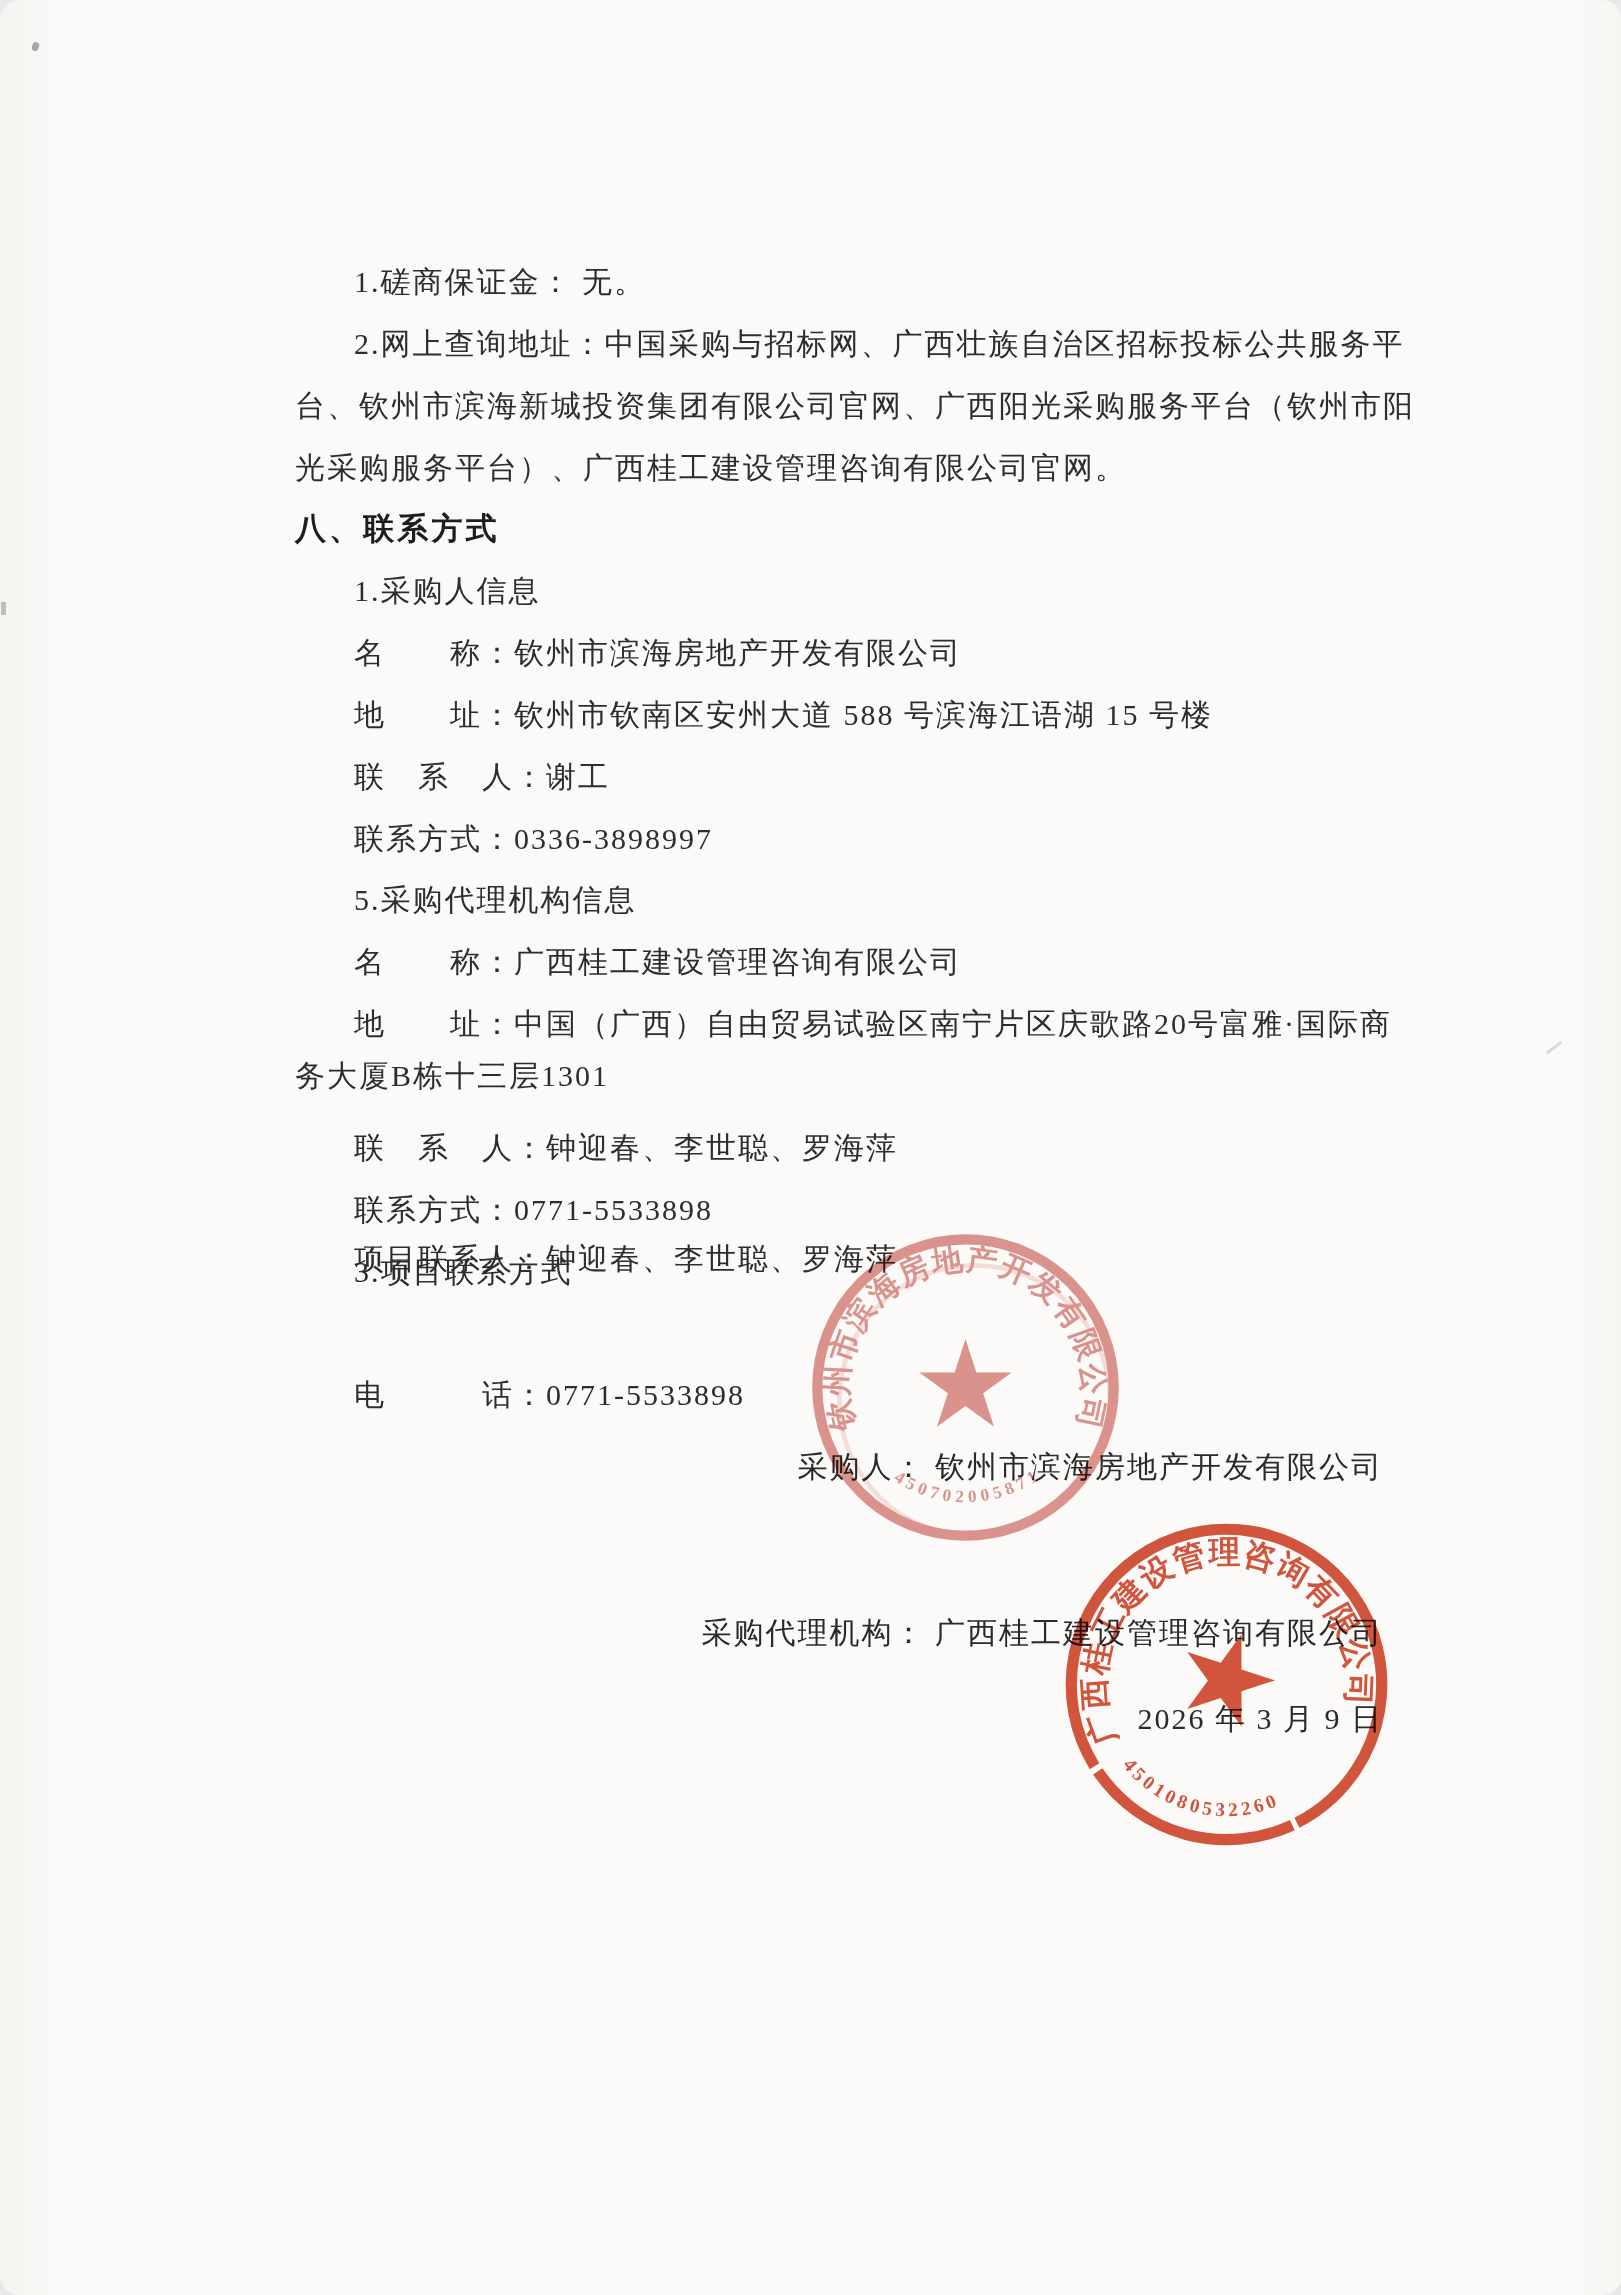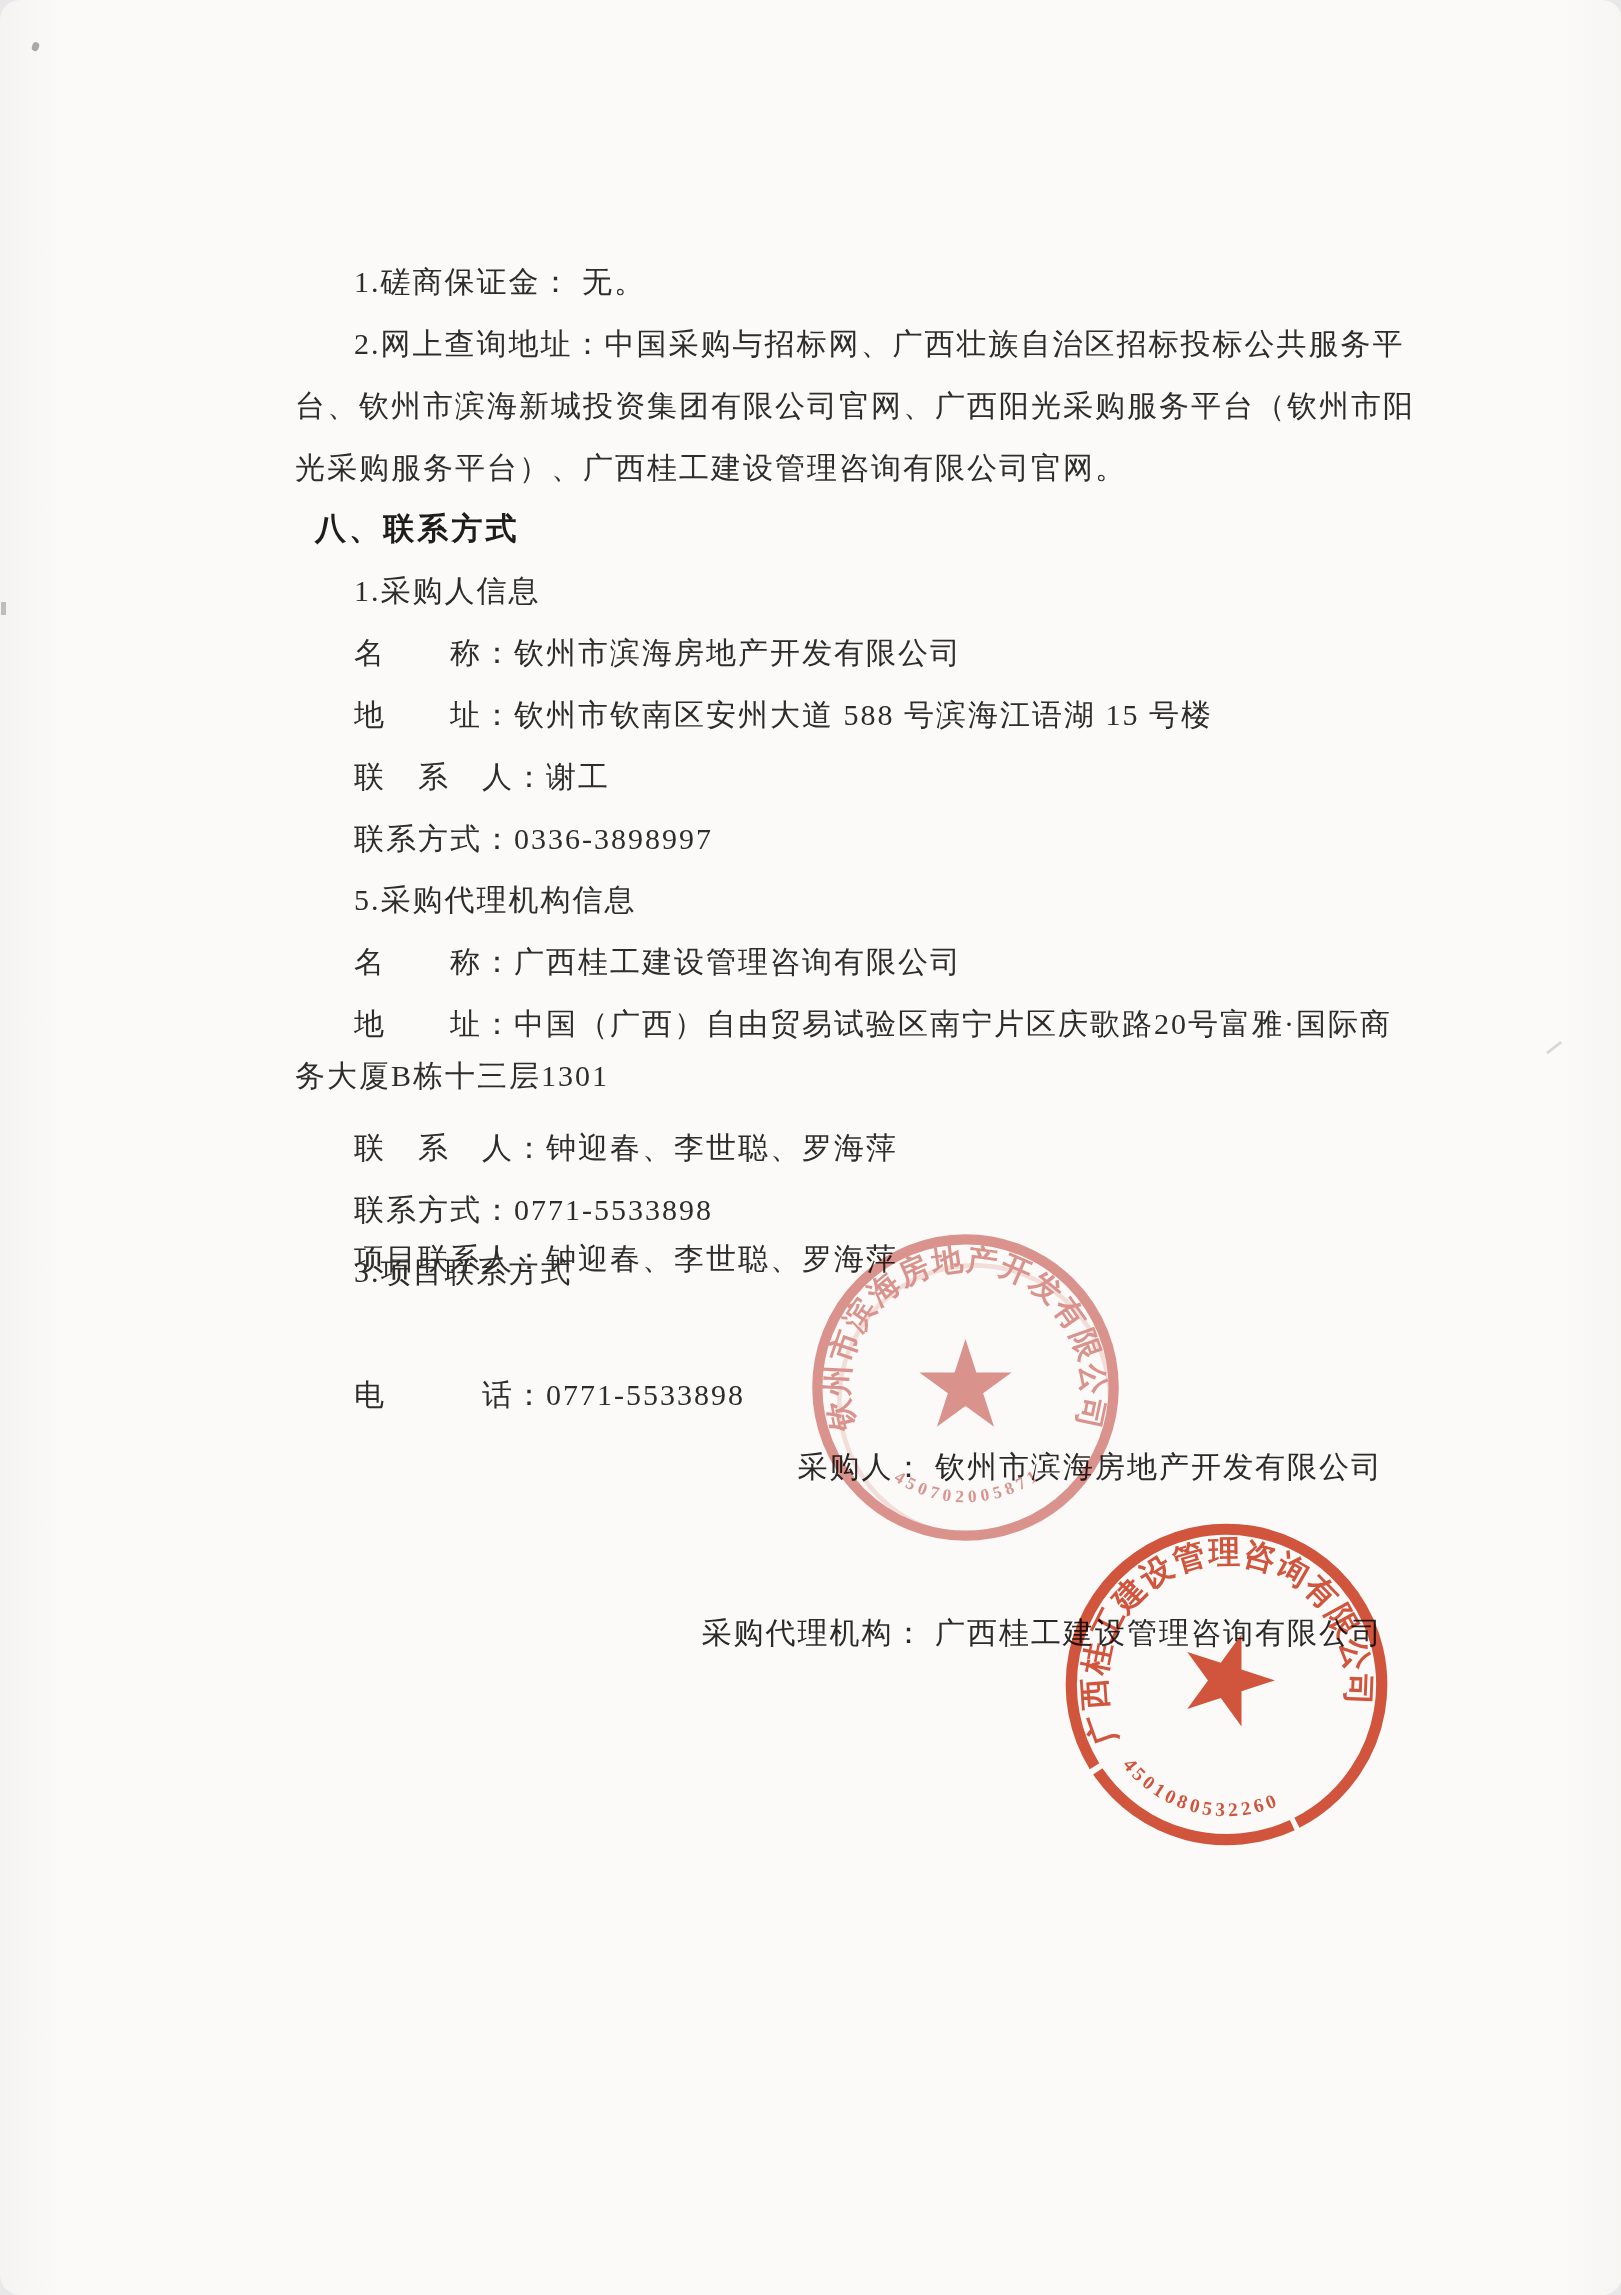--- a/index.html
+++ b/index.html
@@ -24,21 +24,20 @@
     white-space:pre;
     color:#2e2d2b;
   }
   .indent{left:354px;}
   .heading{
     font-family:"Liberation Sans","DejaVu Sans",sans-serif;
     font-weight:700;
     font-size:31px;
     letter-spacing:3.1px;
     color:#1d1d1d;
-    margin-left:20px;
   }
   .sig{
     position:absolute;
     right:239px;
     height:61px;
     line-height:61px;
     font-size:30px;
     letter-spacing:2px;
     white-space:pre;
     color:#2b2a28;
@@ -73,20 +72,21 @@
   <div class="line indent" style="top:993px">地　　址：中国（广西）自由贸易试验区南宁片区庆歌路20号富雅·国际商</div>
   <div class="line" style="top:1045px">务大厦B栋十三层1301</div>
   <div class="line indent" style="top:1117px">联　系　人：钟迎春、李世聪、罗海萍</div>
   <div class="line indent" style="top:1179px">联系方式：0771-5533898</div>
   <div class="line indent" style="top:1241px">3.项目联系方式</div>
   <div class="line indent" style="top:1228px">项目联系人：钟迎春、李世聪、罗海萍</div>
   <div class="line indent" style="top:1364px">电　　　话：0771-5533898</div>
 
   <div class="sig" style="top:1602px">采购代理机构： 广西桂工建设管理咨询有限公司</div>
   <div class="sig" style="top:1436px">采购人： 钦州市滨海房地产开发有限公司</div>
+  <div class="sig" style="top:1688px">2026 年 3 月 9 日</div>
 
   <svg class="seal" style="left:802px;top:1224px;opacity:0.62" width="327" height="327" viewBox="0 0 640 640">
     <g fill="#c9554b" stroke="#c9554b">
 
       <circle cx="338" cy="346" r="265" fill="none" stroke-width="9" opacity="0.28"></circle>
       <circle cx="320" cy="320" r="290" fill="none" stroke-width="20"></circle>
       <polygon stroke="none" points="320,225 341.3,290.6 410.3,290.6 354.5,331.2 375.9,396.9 320,356.3 264.1,396.9 285.5,331.2 229.7,290.6 298.7,290.6"></polygon>
       <defs>
         <path id="sealp-text-arc" d="M 111.6 417.2 A 230 230 0 1 1 528.4 417.2" fill="none"></path>
         <path id="sealp-num-arc" d="M 172.1 496.2 A 250 250 0 0 0 467.9 496.2" fill="none"></path>

